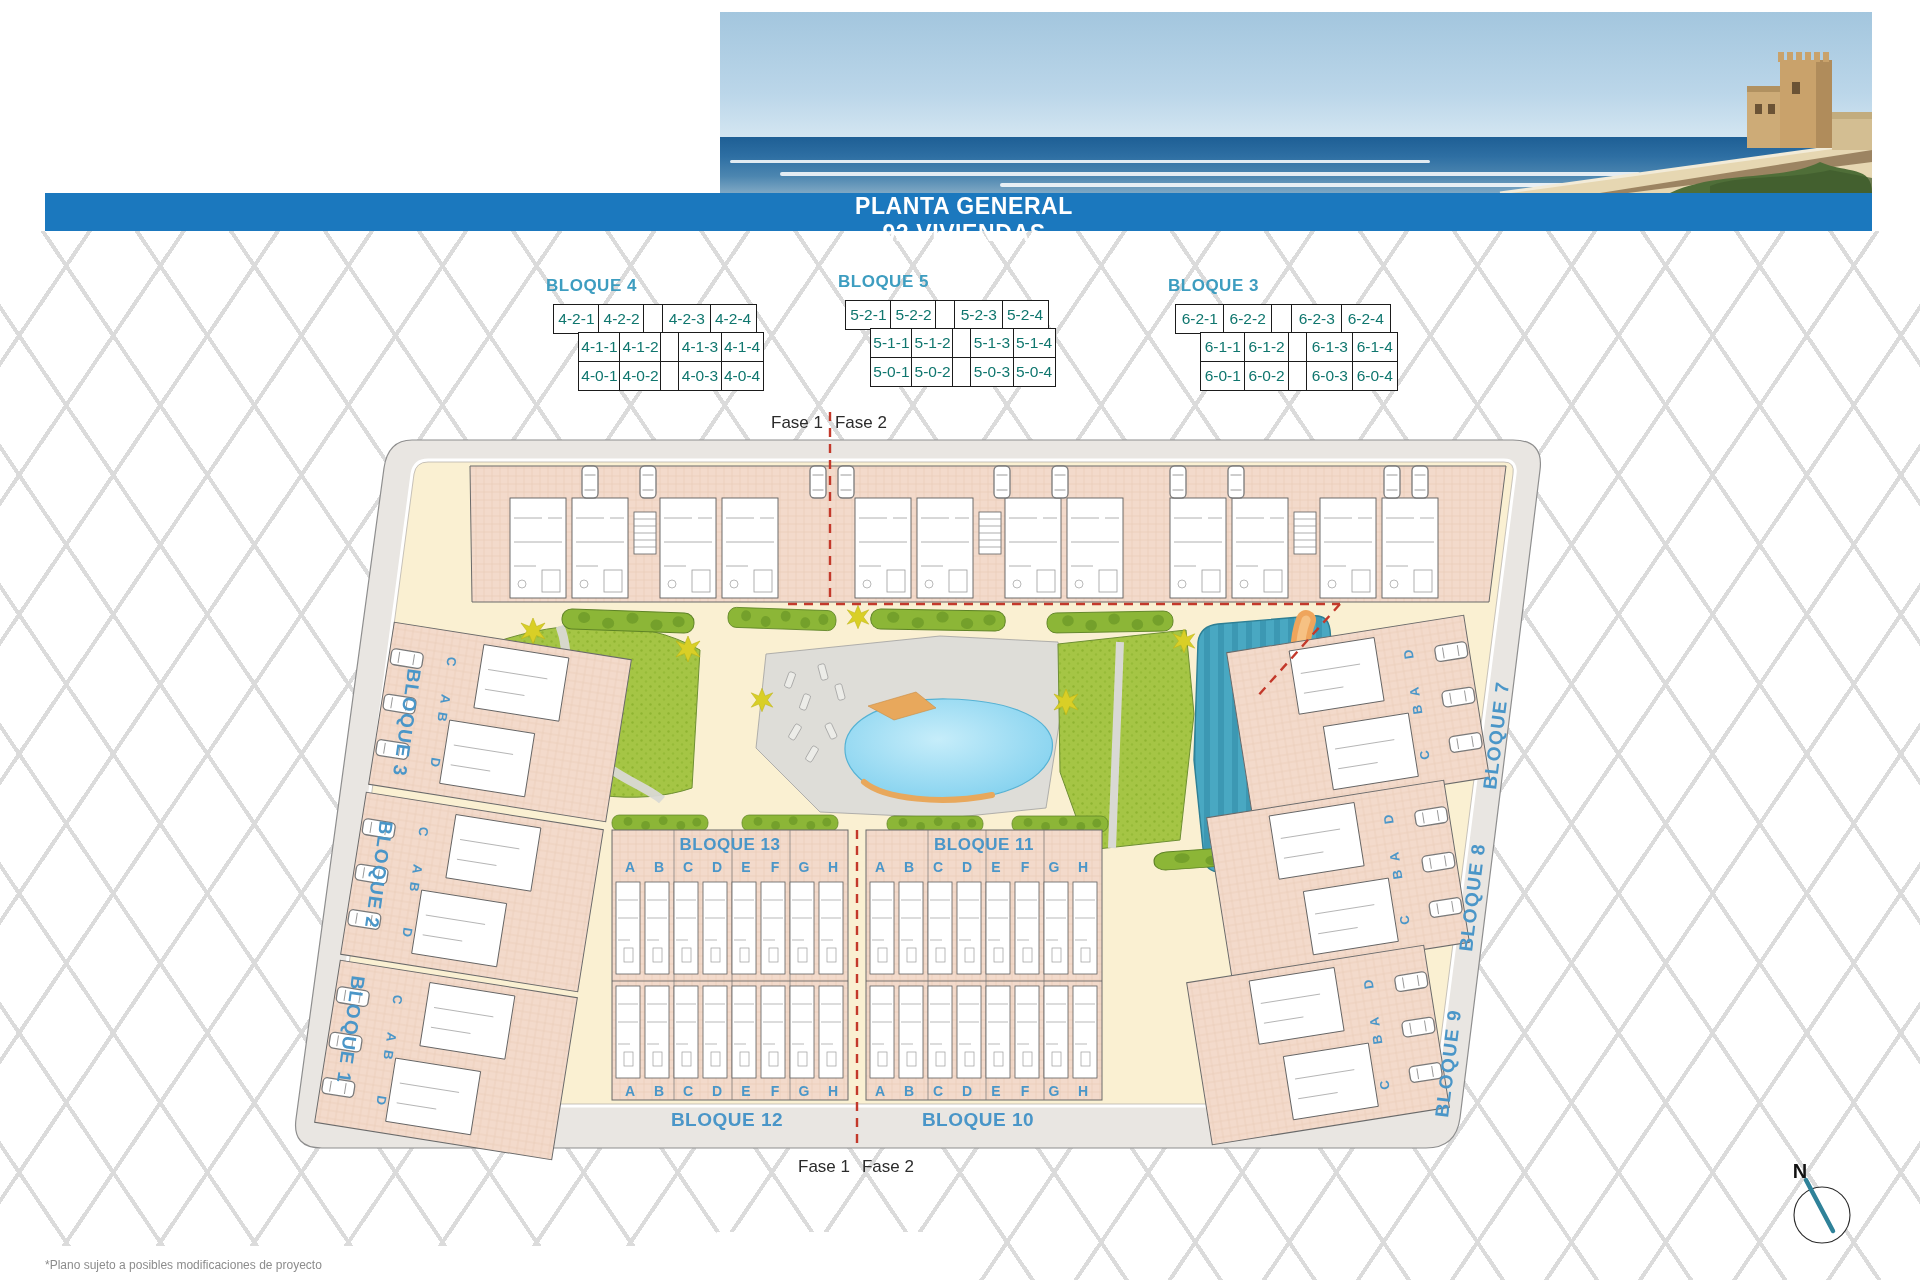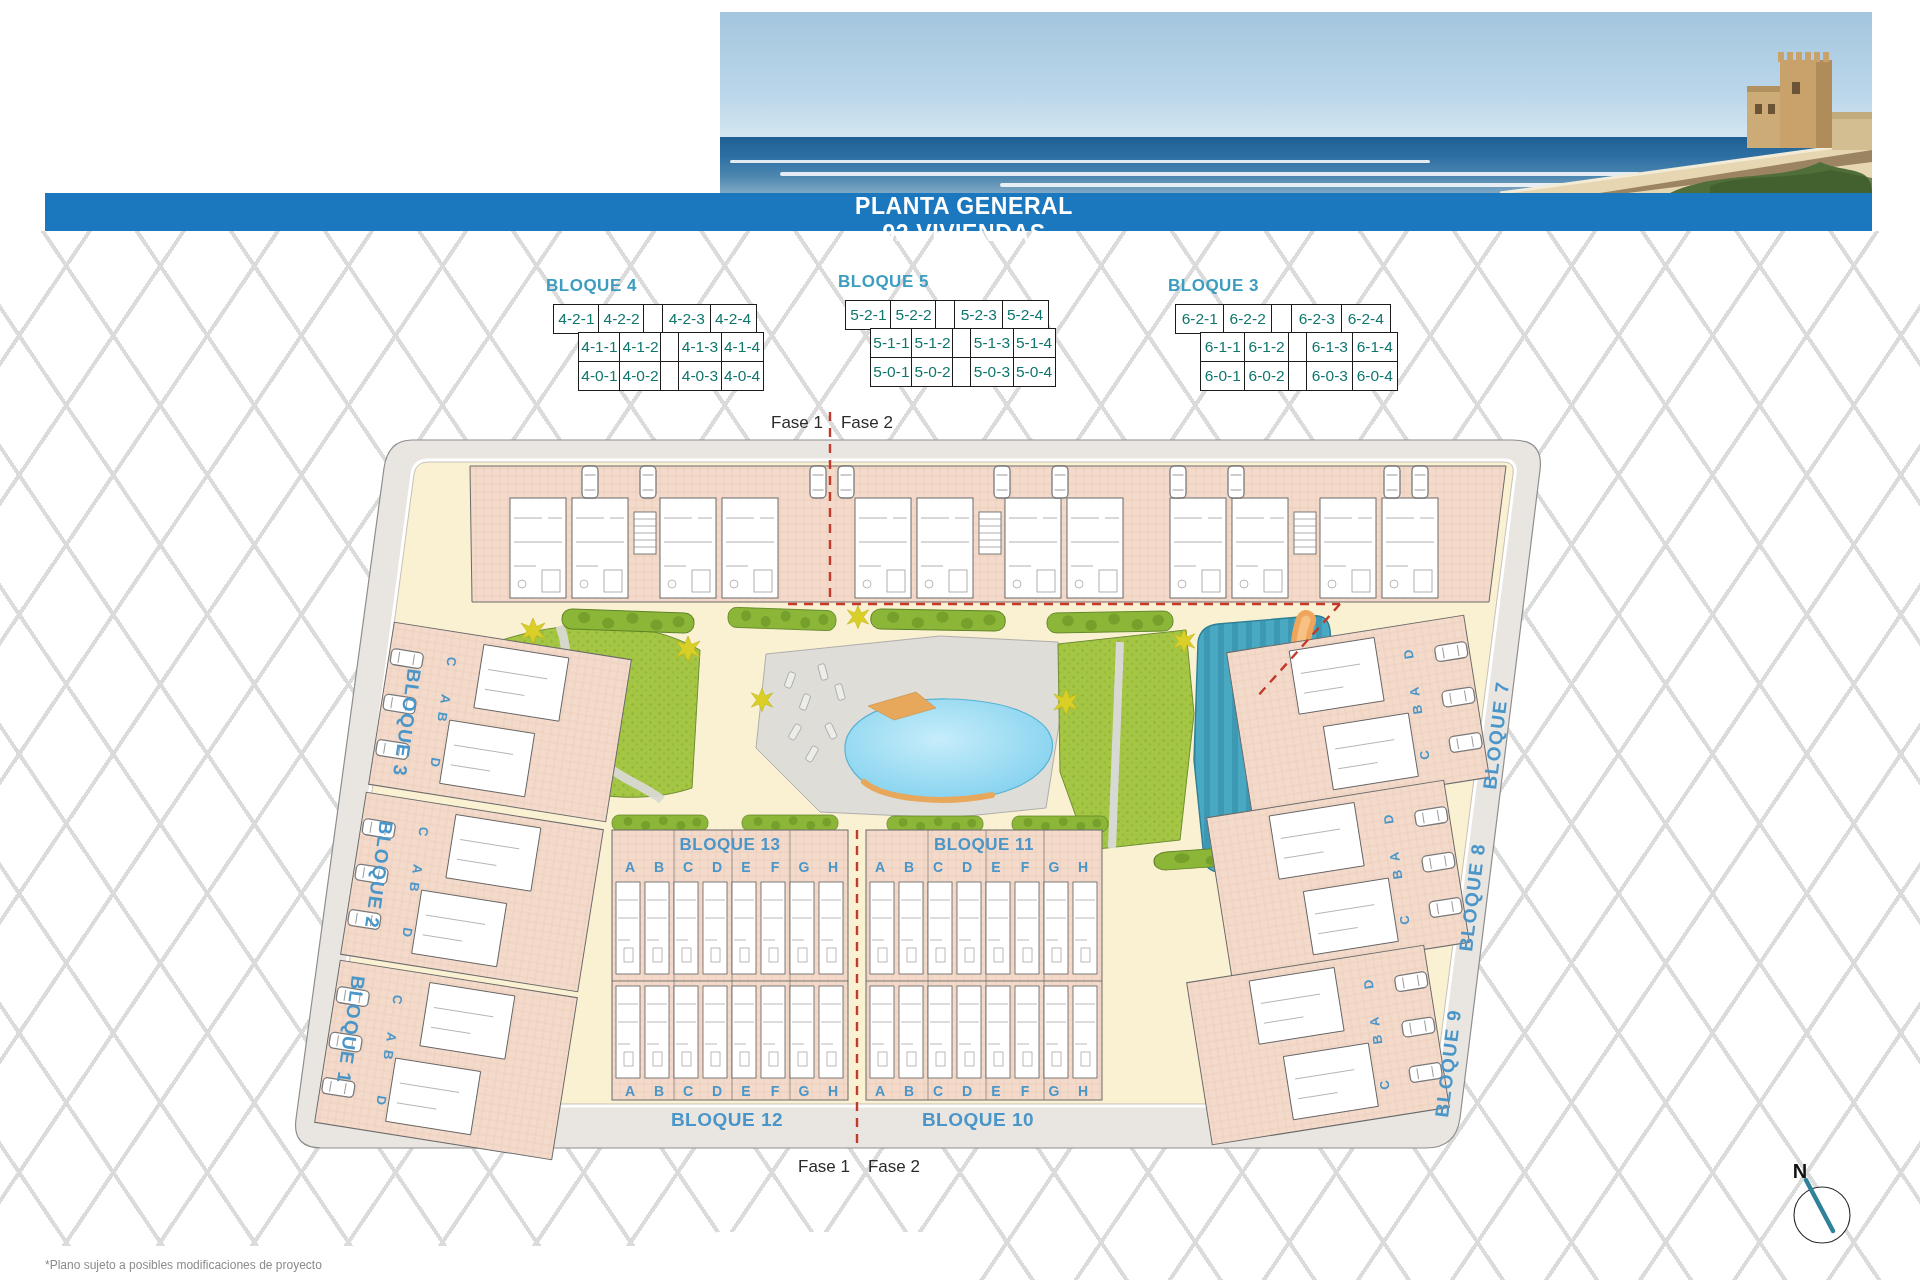--- a/index.html
+++ b/index.html
@@ -30,21 +30,21 @@
   .utitle{color:#3D9DC0;font-size:17px;font-weight:600;text-align:left;
     margin-bottom:8px;letter-spacing:.5px;}
   .trow{display:flex;height:30px;}
   .trow + .trow{margin-top:-1.6px;margin-left:32px;}
   .trow.inset{margin-left:7px;margin-right:7px;}
   .tcell{box-sizing:border-box;border:1.6px solid #1b1b1b;margin-left:-1.6px;background:#fff;
     display:flex;align-items:center;justify-content:center;font-size:15.5px;color:#0f766e;}
   .tcell.c0{margin-left:0;}
   .c0{width:22.3%;} .c1{width:22.3%;} .c2{width:9.8%;} .c3{width:23.2%;} .c4{width:22.4%;}
   
-  .faselbl{position:absolute;display:flex;gap:18px;font-size:17px;color:#2b2b2b;text-align:center;}
+  .faselbl{position:absolute;display:flex;gap:12px;font-size:17px;color:#2b2b2b;text-align:center;}
   
   #footnote{position:absolute;left:45px;top:1258px;color:#8C8C8C;font-size:12px;}
   
   #plansvg{position:absolute;left:0;top:0;}
   #plansvg text{font-family:"Liberation Sans",sans-serif;}
   .blk-label{fill:#4A96C8;font-size:19px;font-weight:600;letter-spacing:1.5px;}
   .slab-title{fill:#4A96C8;font-size:17px;font-weight:700;text-anchor:middle;letter-spacing:.5px;}
   .road-title{fill:#4A96C8;font-size:19px;font-weight:700;text-anchor:middle;letter-spacing:.5px;}
   .ltr{fill:#4A96C8;font-size:14px;font-weight:600;text-anchor:middle;}
   .cltr{fill:#4A96C8;font-size:13px;font-weight:600;text-anchor:middle;}

